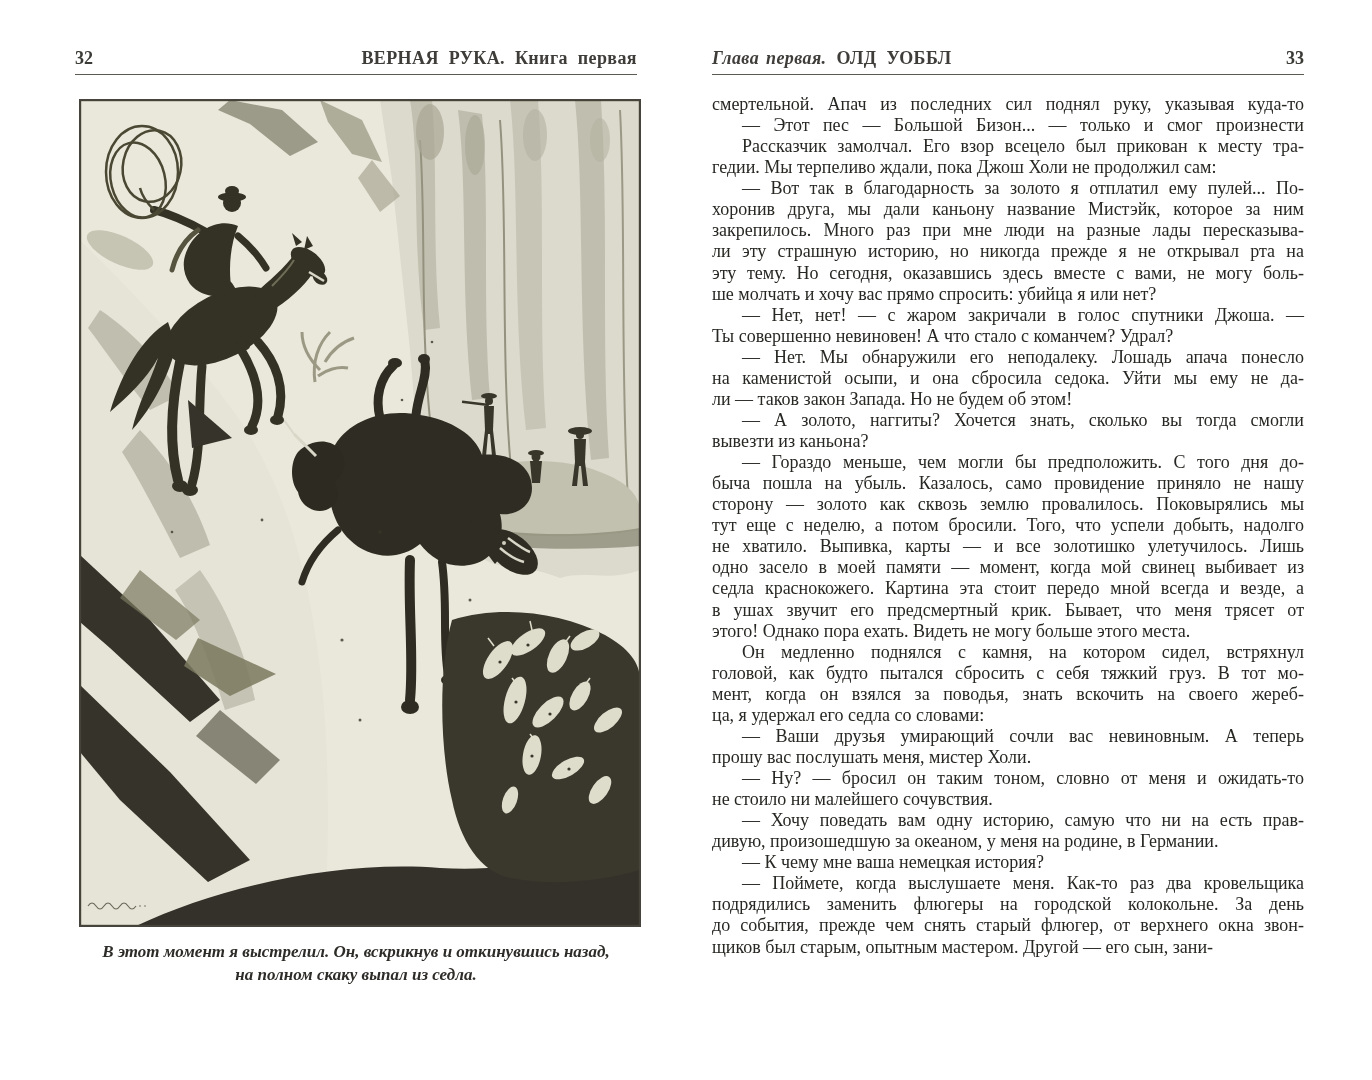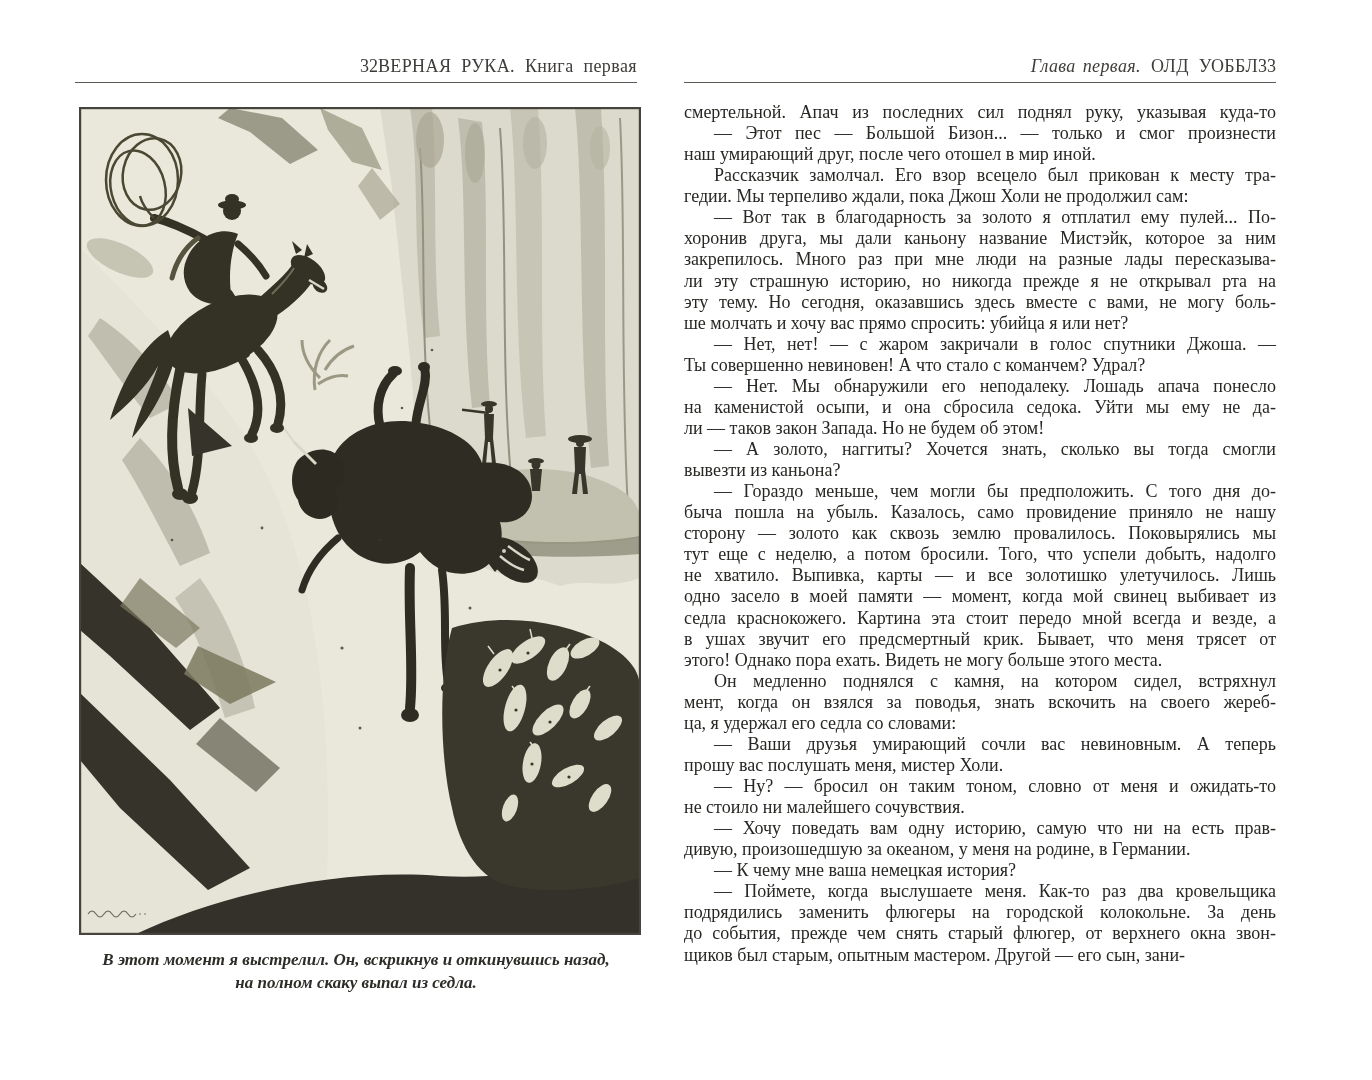--- a/index.html
+++ b/index.html
@@ -5,27 +5,28 @@
   html,body{margin:0;padding:0}
   body{
     width:1372px;height:1080px;position:relative;
     background:#ffffff;
     font-family:"Liberation Serif","DejaVu Serif",serif;
     color:#262622;
     overflow:hidden;
   }
   .page{position:absolute;top:40px}
   .page.left{left:75px;width:562px}
-  .page.right{left:684px;width:592px}
+  .page.right{left:712px;width:592px}
 
   .pagehead{
-    margin-top:16px;height:26px;
-    display:flex;justify-content:flex-end;align-items:baseline;
+    margin-top:8px;height:26px;
+    display:flex;justify-content:space-between;align-items:baseline;
     font-size:18px;color:#3f3d3a;
     border-bottom:1.6px solid #5c5a52;
+    font-weight:bold;
   }
   .running{letter-spacing:.4px;word-spacing:5px;white-space:nowrap}
   .running .chap{font-style:italic;margin-right:10px;word-spacing:2px}
   .folio{font-size:18px;color:#3a3a36}
 
   figure{margin:20px 0 0 0;padding:4px}
   .ill{display:block;width:560px;height:826px;border:1px solid #46443c;background:#eae8db}
   figcaption{
     margin-top:13px;text-align:center;
     font-style:italic;font-weight:600;
@@ -240,21 +241,20 @@
   <header class="pagehead">
     <span class="running">
       <span class="chap">Глава первая.</span><span>ОЛД УОББЛ</span>
     </span>
     <span class="folio">33</span>
   </header>
 
   <div class="bodytext">
       <div class="line">смертельной. Апач из последних сил поднял руку, указывая куда-то</div>
       <div class="line indent">— Этот пес — Большой Бизон... — только и смог произнести</div>
-      <div class="line last">наш умирающий друг, после чего отошел в мир иной.</div>
       <div class="line indent">Рассказчик замолчал. Его взор всецело был прикован к месту тра-</div>
       <div class="line last">гедии. Мы терпеливо ждали, пока Джош Холи не продолжил сам:</div>
       <div class="line indent">— Вот так в благодарность за золото я отплатил ему пулей... По-</div>
       <div class="line">хоронив друга, мы дали каньону название Мистэйк, которое за ним</div>
       <div class="line">закрепилось. Много раз при мне люди на разные лады пересказыва-</div>
       <div class="line">ли эту страшную историю, но никогда прежде я не открывал рта на</div>
       <div class="line">эту тему. Но сегодня, оказавшись здесь вместе с вами, не могу боль-</div>
       <div class="line last">ше молчать и хочу вас прямо спросить: убийца я или нет?</div>
       <div class="line indent">— Нет, нет! — с жаром закричали в голос спутники Джоша. —</div>
       <div class="line last">Ты совершенно невиновен! А что стало с команчем? Удрал?</div>
@@ -266,20 +266,21 @@
       <div class="line indent">— Гораздо меньше, чем могли бы предположить. С того дня до-</div>
       <div class="line">быча пошла на убыль. Казалось, само провидение приняло не нашу</div>
       <div class="line">сторону — золото как сквозь землю провалилось. Поковырялись мы</div>
       <div class="line">тут еще с неделю, а потом бросили. Того, что успели добыть, надолго</div>
       <div class="line">не хватило. Выпивка, карты — и все золотишко улетучилось. Лишь</div>
       <div class="line">одно засело в моей памяти — момент, когда мой свинец выбивает из</div>
       <div class="line">седла краснокожего. Картина эта стоит передо мной всегда и везде, а</div>
       <div class="line">в ушах звучит его предсмертный крик. Бывает, что меня трясет от</div>
       <div class="line last">этого! Однако пора ехать. Видеть не могу больше этого места.</div>
       <div class="line indent">Он медленно поднялся с камня, на котором сидел, встряхнул</div>
+      <div class="line">головой, как будто пытался сбросить с себя тяжкий груз. В тот мо-</div>
       <div class="line">мент, когда он взялся за поводья, знать вскочить на своего жереб-</div>
       <div class="line last">ца, я удержал его седла со словами:</div>
       <div class="line indent">— Ваши друзья умирающий сочли вас невиновным. А теперь</div>
       <div class="line last">прошу вас послушать меня, мистер Холи.</div>
       <div class="line indent">— Ну? — бросил он таким тоном, словно от меня и ожидать-то</div>
       <div class="line last">не стоило ни малейшего сочувствия.</div>
       <div class="line indent">— Хочу поведать вам одну историю, самую что ни на есть прав-</div>
       <div class="line last">дивую, произошедшую за океаном, у меня на родине, в Германии.</div>
       <div class="line indent last">— К чему мне ваша немецкая история?</div>
       <div class="line indent">— Поймете, когда выслушаете меня. Как-то раз два кровельщика</div>

